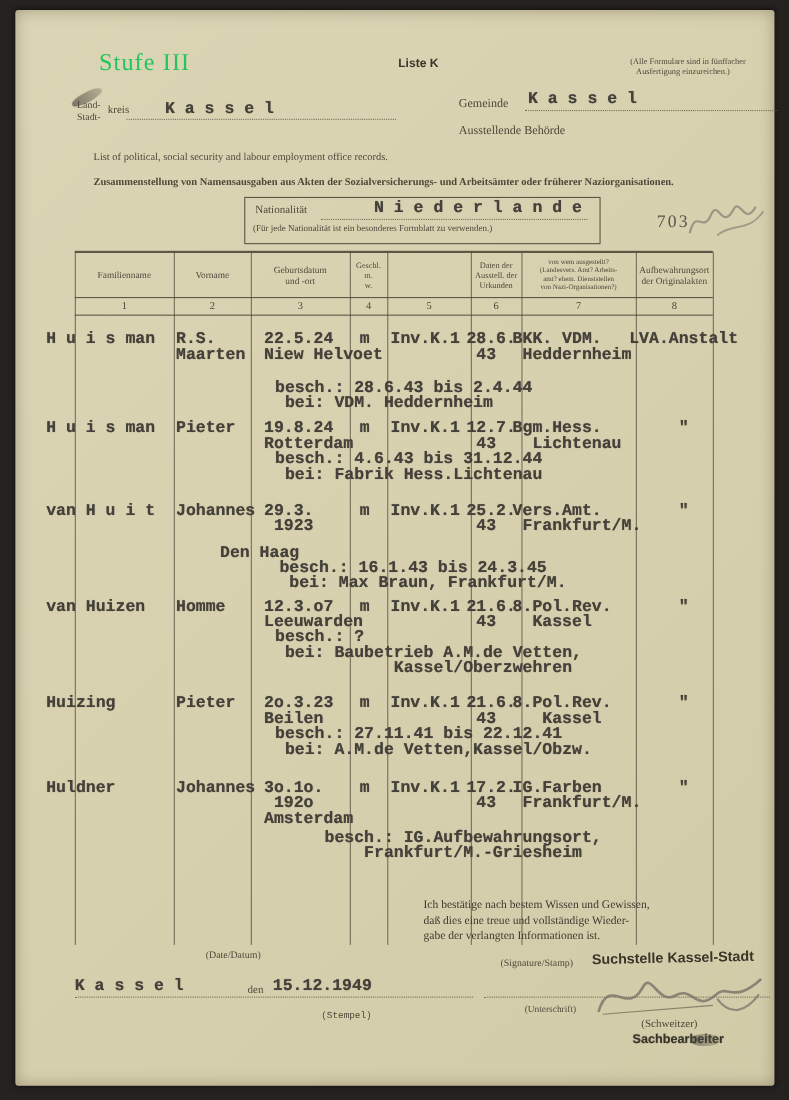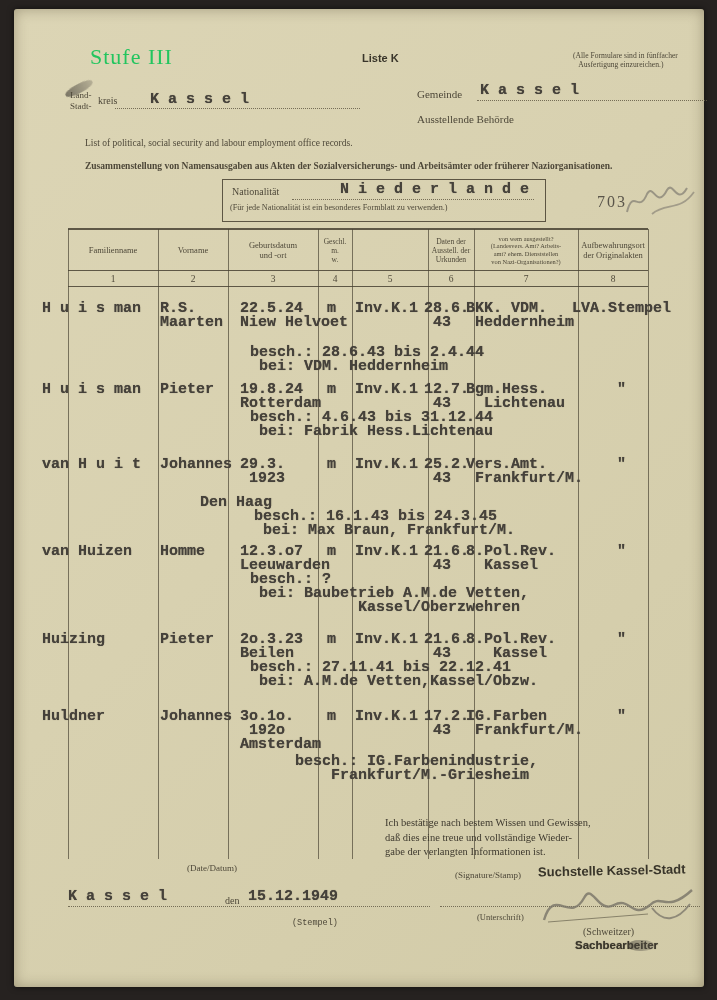--- a/index.html
+++ b/index.html
@@ -124,21 +124,21 @@
     <div class="typed c2">R.S.
 Maarten</div>
     <div class="typed c3">22.5.24
 Niew Helvoet</div>
     <div class="typed c4">m</div>
     <div class="typed c5">Inv.K.1</div>
     <div class="typed c6">28.6.
  43</div>
     <div class="typed c7">BKK. VDM.
  Heddernheim</div>
-    <div class="typed c8">LVA.Stempel</div>
+    <div class="typed c8">LVA.Anstalt</div>
     <div class="typed notes" style="top:44px;">besch.: 28.6.43 bis 2.4.44
  bei: VDM. Heddernheim</div>
   </div>
 
   <div class="row" style="top:383px;">
     <div class="typed c1">H u i s man</div>
     <div class="typed c2">Pieter</div>
     <div class="typed c3">19.8.24
 Rotterdam</div>
     <div class="typed c4">m</div>
@@ -208,21 +208,21 @@
     <div class="typed c3">3o.1o.
  192o
 Amsterdam</div>
     <div class="typed c4">m</div>
     <div class="typed c5">Inv.K.1</div>
     <div class="typed c6">17.2.
  43</div>
     <div class="typed c7">IG.Farben
  Frankfurt/M.</div>
     <div class="typed c8">     "</div>
-    <div class="typed notes" style="top:45px;">     besch.: IG.Farbenindustrie,
+    <div class="typed notes" style="top:45px;">     besch.: IG.Aufbewahrungsort,
          Frankfurt/M.-Griesheim</div>
   </div>
 
   <div class="abs lbl pre" style="left:385px;top:816px;font-size:10.5px;line-height:14.5px;color:#3e392e;">Ich bestätige nach bestem Wissen und Gewissen,
 daß dies eine treue und vollständige Wieder-
 gabe der verlangten Informationen ist.</div>
 
   <div class="abs lbl" style="left:187px;top:863px;font-size:9px;">(Date/Datum)</div>
   <div class="abs typed" style="left:68px;top:890px;">K a s s e l</div>
   <div class="abs lbl" style="left:225px;top:895px;font-size:10px;">den</div>

